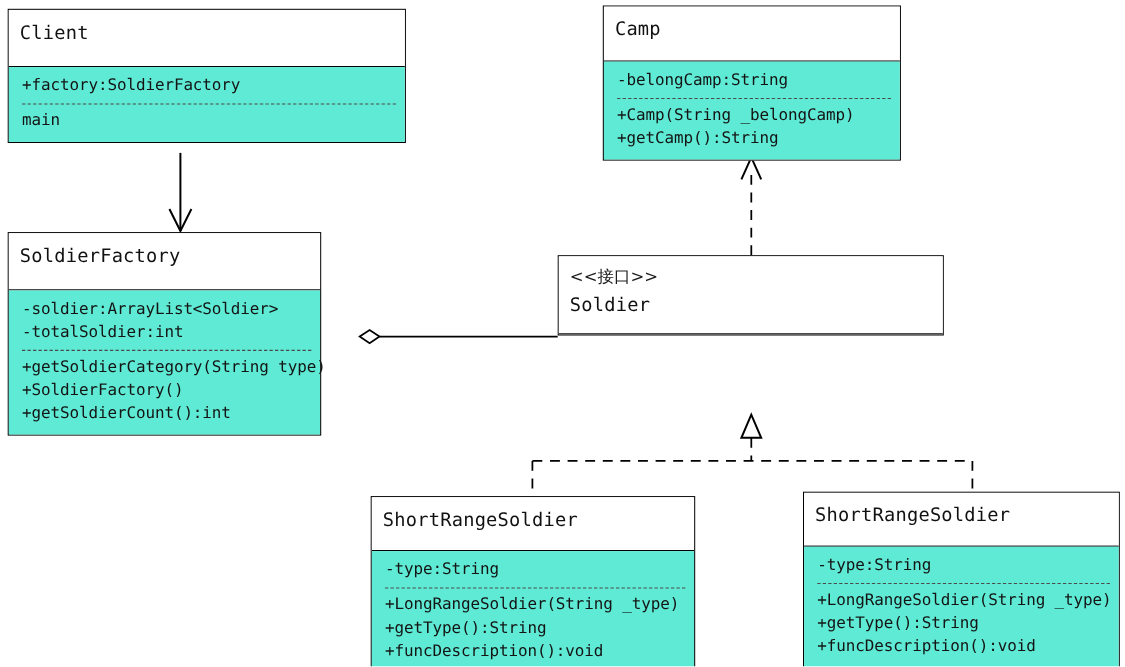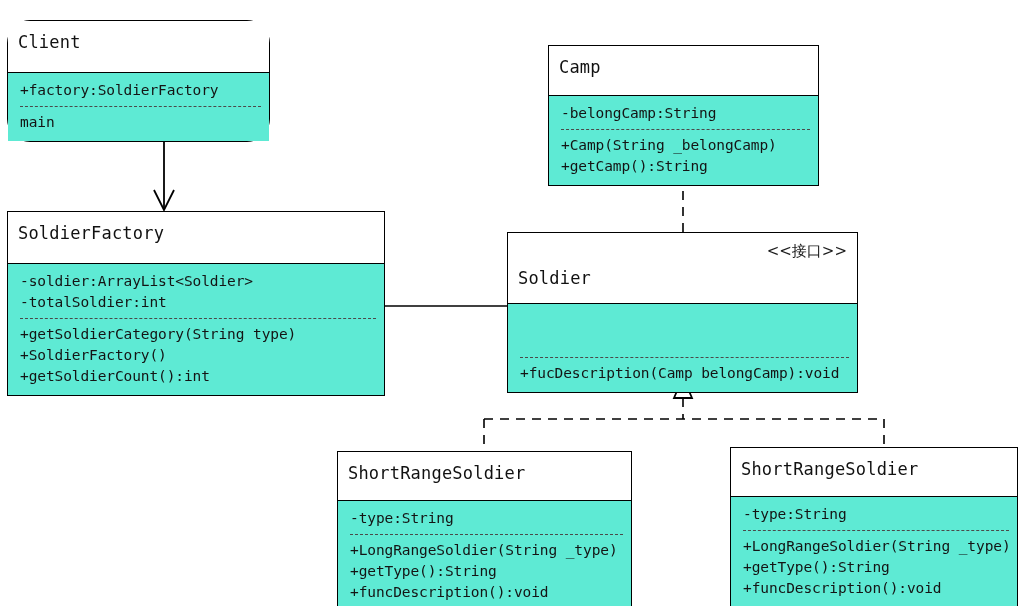--- a/index.html
+++ b/index.html
@@ -37,21 +37,20 @@
     background: #ffffff;
     border-bottom: 1.6px solid #000000;
     padding: 9px 10px 10px 10px;
   }
   .uml-stereotype {
     font-size: 15px;
     color: #1a1a1a;
     line-height: 20px;
     white-space: nowrap;
     font-family: "DejaVu Sans", "Liberation Sans", sans-serif;
-    text-align: right;
   }
   .uml-name {
     font-size: 17px;
     color: #111111;
     line-height: 24px;
     white-space: nowrap;
     letter-spacing: 0.2px;
   }
   .uml-compartment {
     box-sizing: border-box;
@@ -106,66 +105,61 @@
     
     <g>
       <polygon points="683,377 674,398 692,398" fill="#ffffff" stroke="#000000" stroke-width="1.8"></polygon>
       <line x1="683" y1="398" x2="683" y2="419" stroke="#000000" stroke-width="1.6" stroke-dasharray="9,7"></line>
       <line x1="484" y1="419" x2="884" y2="419" stroke="#000000" stroke-width="1.6" stroke-dasharray="9,7"></line>
       <line x1="484" y1="419" x2="484" y2="451" stroke="#000000" stroke-width="1.6" stroke-dasharray="9,7"></line>
       <line x1="884" y1="419" x2="884" y2="447" stroke="#000000" stroke-width="1.6" stroke-dasharray="9,7"></line>
     </g>
   </svg>
 
-  <div class="uml-class" style="left:7px; top:20px; width:263px;border-radius:23px;">
+  <div class="uml-class" style="left:7px; top:8px; width:362px;">
     <div class="uml-header" style="height:52px;">
       <div class="uml-name">Client</div>
     </div>
     <div class="uml-compartment">
       <div class="uml-member">+factory:SoldierFactory</div>
       <div class="uml-divider"></div>
       <div class="uml-member">main</div>
     </div>
   </div>
 
-  <div class="uml-class" style="left:7px; top:211px; width:378px;">
+  <div class="uml-class" style="left:7px; top:211px; width:285px;">
     <div class="uml-header" style="height:52px;">
       <div class="uml-name">SoldierFactory</div>
     </div>
     <div class="uml-compartment">
       <div class="uml-member">-soldier:ArrayList&lt;Soldier&gt;</div>
       <div class="uml-member">-totalSoldier:int</div>
       <div class="uml-divider"></div>
       <div class="uml-member">+getSoldierCategory(String type)</div>
       <div class="uml-member">+SoldierFactory()</div>
       <div class="uml-member">+getSoldierCount():int</div>
     </div>
   </div>
 
-  <div class="uml-class" style="left:548px; top:5px; width:271px;margin-top:40px;">
+  <div class="uml-class" style="left:548px; top:5px; width:271px;">
     <div class="uml-header" style="height:50px;">
       <div class="uml-name">Camp</div>
     </div>
     <div class="uml-compartment">
       <div class="uml-member">-belongCamp:String</div>
       <div class="uml-divider"></div>
       <div class="uml-member">+Camp(String _belongCamp)</div>
       <div class="uml-member">+getCamp():String</div>
     </div>
   </div>
 
   <div class="uml-class" style="left:507px; top:232px; width:351px;">
     <div class="uml-header" style="height:71px; padding-top:8px;">
       <div class="uml-stereotype">&lt;&lt;接口&gt;&gt;</div>
       <div class="uml-name" style="margin-top:5px;">Soldier</div>
-    </div>
-    <div class="uml-compartment" style="padding-top:10px;">
-      <div class="spacer-row tall-spacer"></div>
-      <div class="uml-divider"></div>
-      <div class="uml-member">+fucDescription(Camp belongCamp):void</div>
     </div>
   </div>
 
   <div class="uml-class" style="left:337px; top:451px; width:295px;">
     <div class="uml-header" style="height:49px;">
       <div class="uml-name">ShortRangeSoldier</div>
     </div>
     <div class="uml-compartment">
       <div class="uml-member">-type:String</div>
       <div class="uml-divider"></div>

